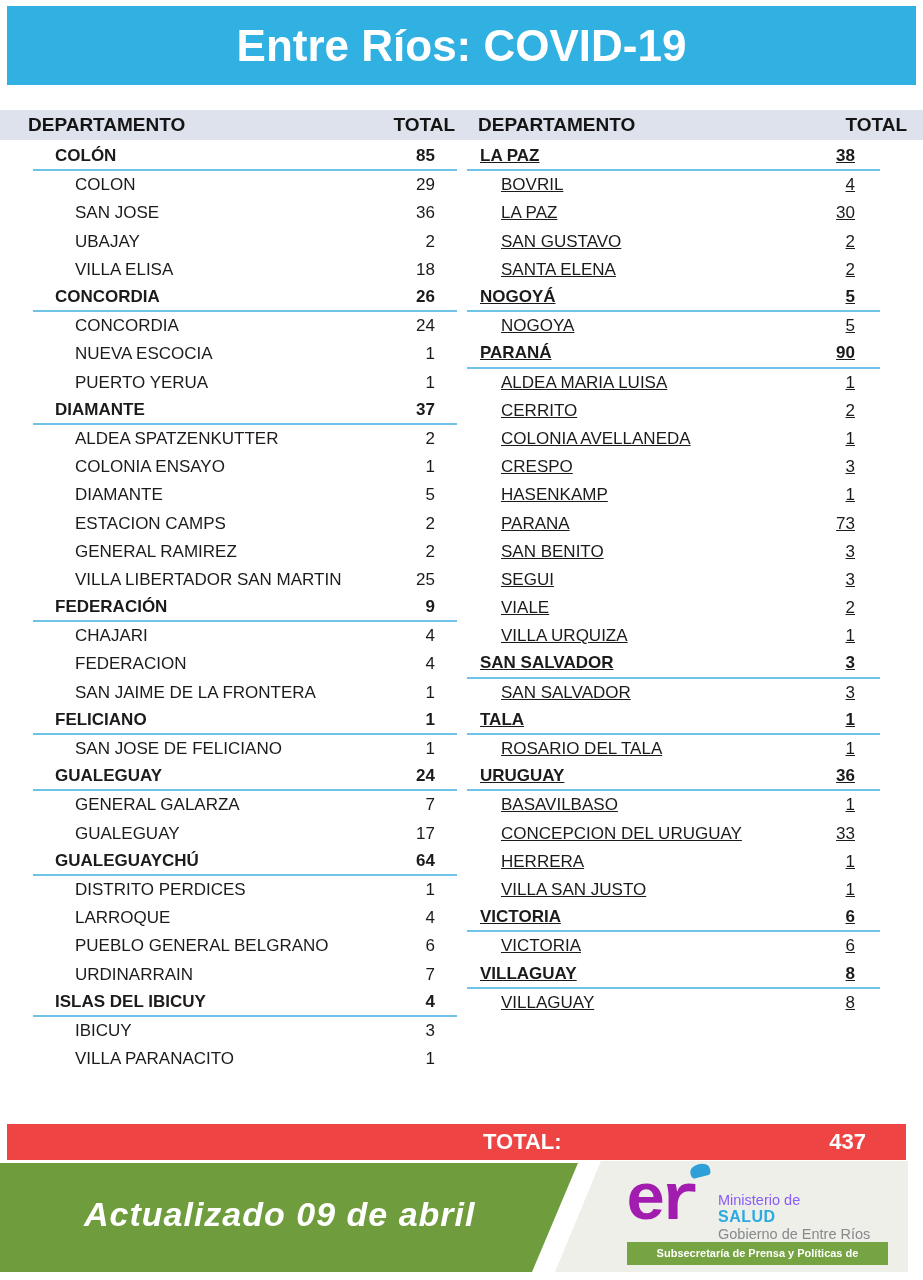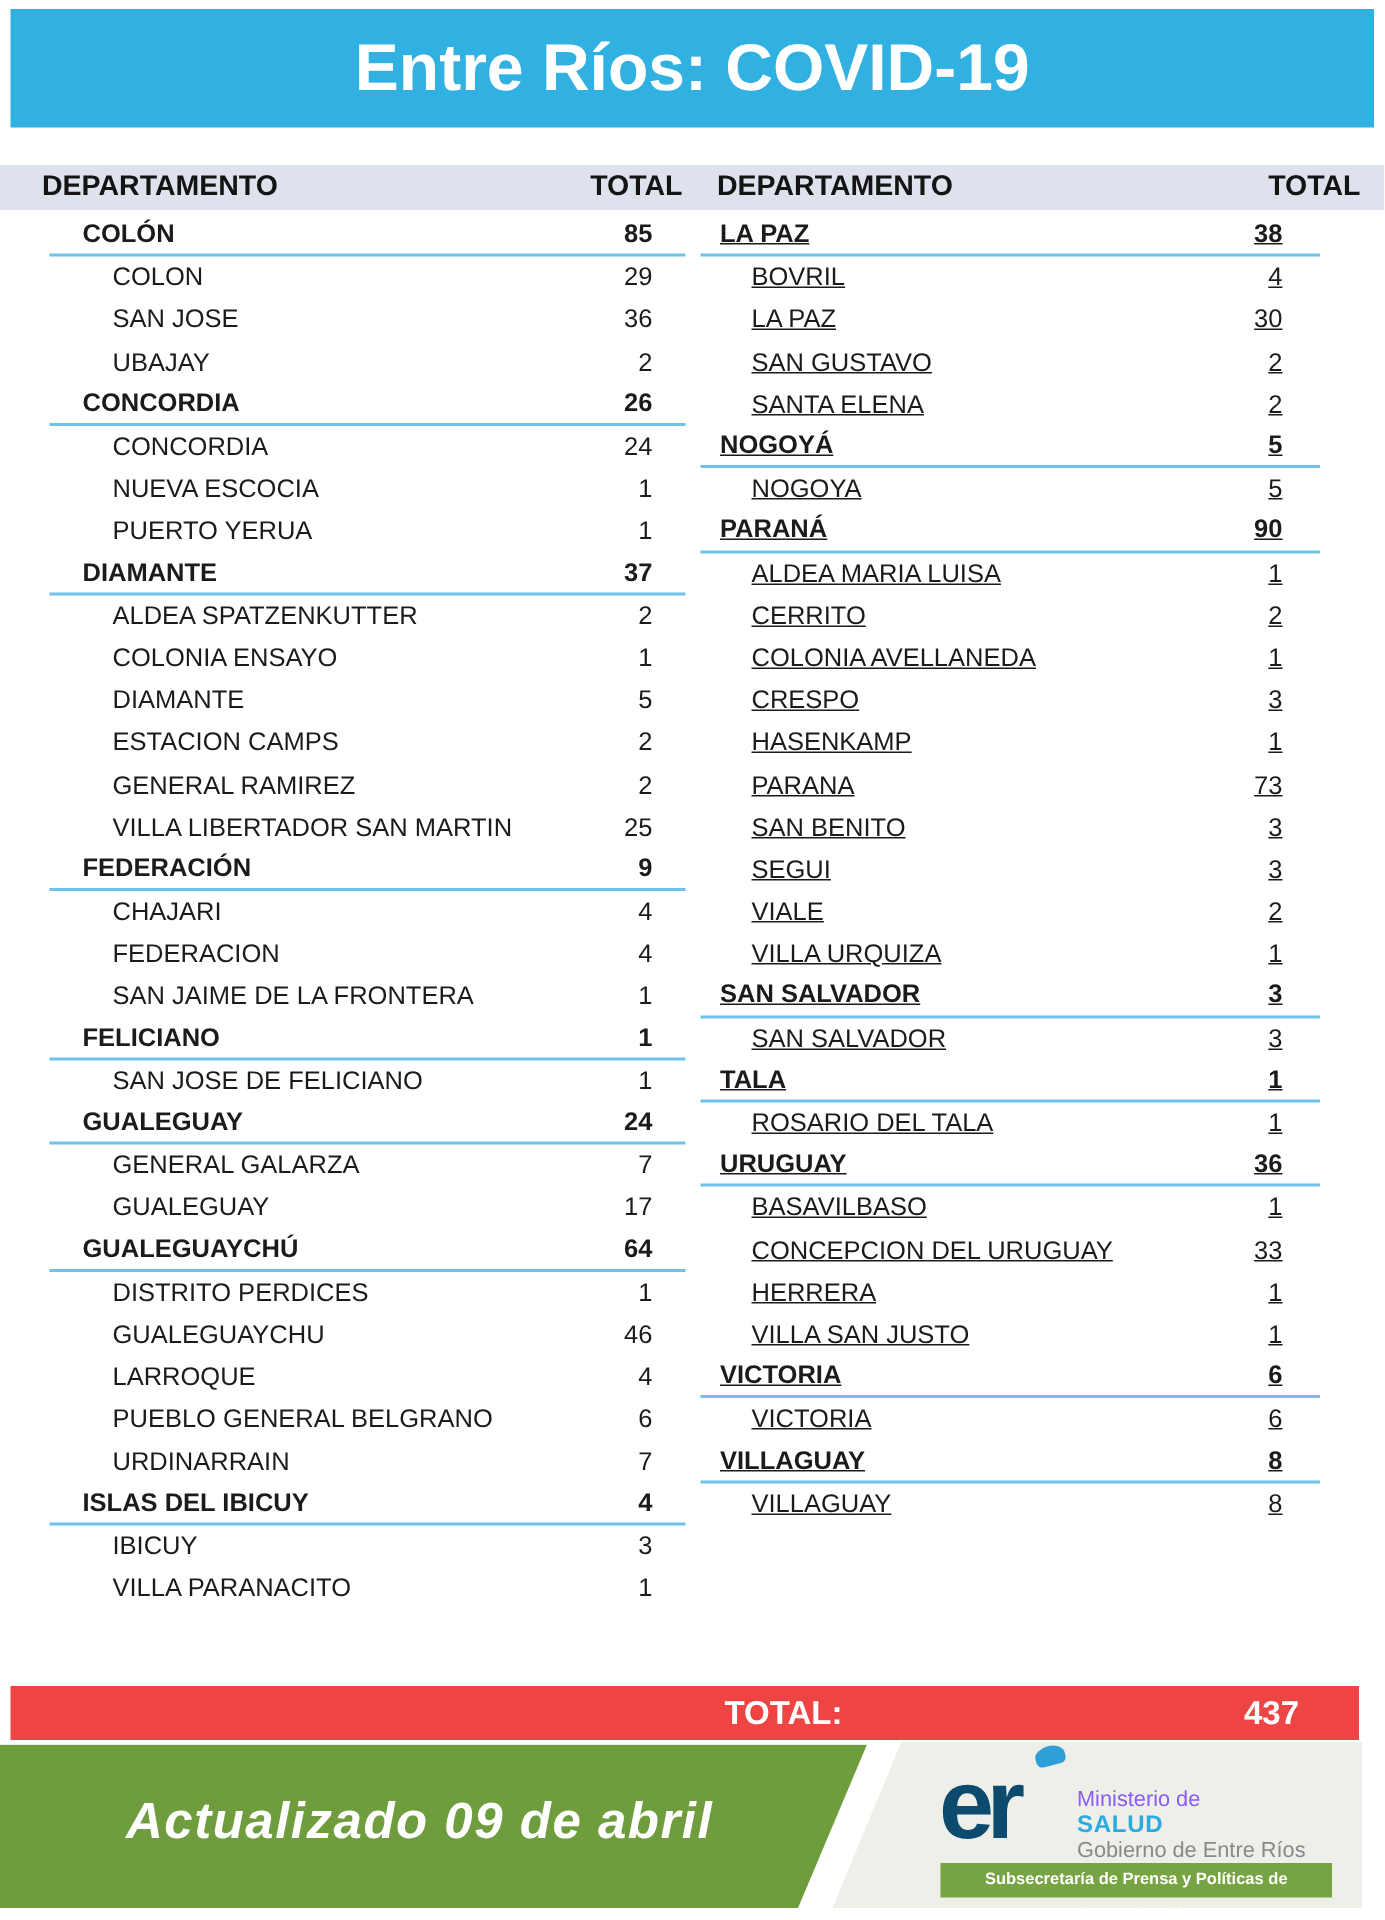--- a/index.html
+++ b/index.html
@@ -71,21 +71,21 @@
   }
   .updated-text {
     position:absolute; left:84px; top:1195px; color:#ffffff;
     font-size:34px; font-style:italic; font-weight:bold; letter-spacing:1px;
   }
 
   
   .logo { position:absolute; left:626px; top:1164px; width:90px; height:78px; }
   .logo .monogram {
     position:absolute; left:0; top:2px; font-size:66px; font-weight:bold;
-    color:#0c4a6e; letter-spacing:-5px; line-height:72px;
+    color:#a21caf; letter-spacing:-5px; line-height:72px;font-family:Liberation Mono, monospace;
   }
   .logo .accent-dot {
     position:absolute; left:64px; top:0px; width:20px; height:13px;
     background:#2f9fd8; border-radius:50% 50% 4px 4px; transform:rotate(-14deg);
   }
   .ministry { position:absolute; left:718px; top:1192px; line-height:1.12; }
   .ministry .line1 { font-size:14.5px; color:#8b5cf6; }
   .ministry .line2 { font-size:16px; font-weight:bold; color:#2aaae1; letter-spacing:0.5px; }
   .ministry .line3 { font-size:14.5px; color:#87898c; }
   .press-badge {
@@ -120,20 +120,24 @@
         <span class="value">29</span>
       </div>
       <div class="row loc-row">
         <span class="name">SAN JOSE</span>
         <span class="value">36</span>
       </div>
       <div class="row loc-row">
         <span class="name">UBAJAY</span>
         <span class="value">2</span>
       </div>
+      <div class="row loc-row">
+        <span class="name">VILLA ELISA</span>
+        <span class="value">18</span>
+      </div>
       <div class="row dept-row">
         <span class="name">CONCORDIA</span>
         <span class="value">26</span>
       </div>
       <div class="row loc-row">
         <span class="name">CONCORDIA</span>
         <span class="value">24</span>
       </div>
       <div class="row loc-row">
         <span class="name">NUEVA ESCOCIA</span>
@@ -207,24 +211,20 @@
         <span class="name">GUALEGUAY</span>
         <span class="value">17</span>
       </div>
       <div class="row dept-row">
         <span class="name">GUALEGUAYCHÚ</span>
         <span class="value">64</span>
       </div>
       <div class="row loc-row">
         <span class="name">DISTRITO PERDICES</span>
         <span class="value">1</span>
-      </div>
-      <div class="row loc-row">
-        <span class="name">GUALEGUAYCHU</span>
-        <span class="value">46</span>
       </div>
       <div class="row loc-row">
         <span class="name">LARROQUE</span>
         <span class="value">4</span>
       </div>
       <div class="row loc-row">
         <span class="name">PUEBLO GENERAL BELGRANO</span>
         <span class="value">6</span>
       </div>
       <div class="row loc-row">

